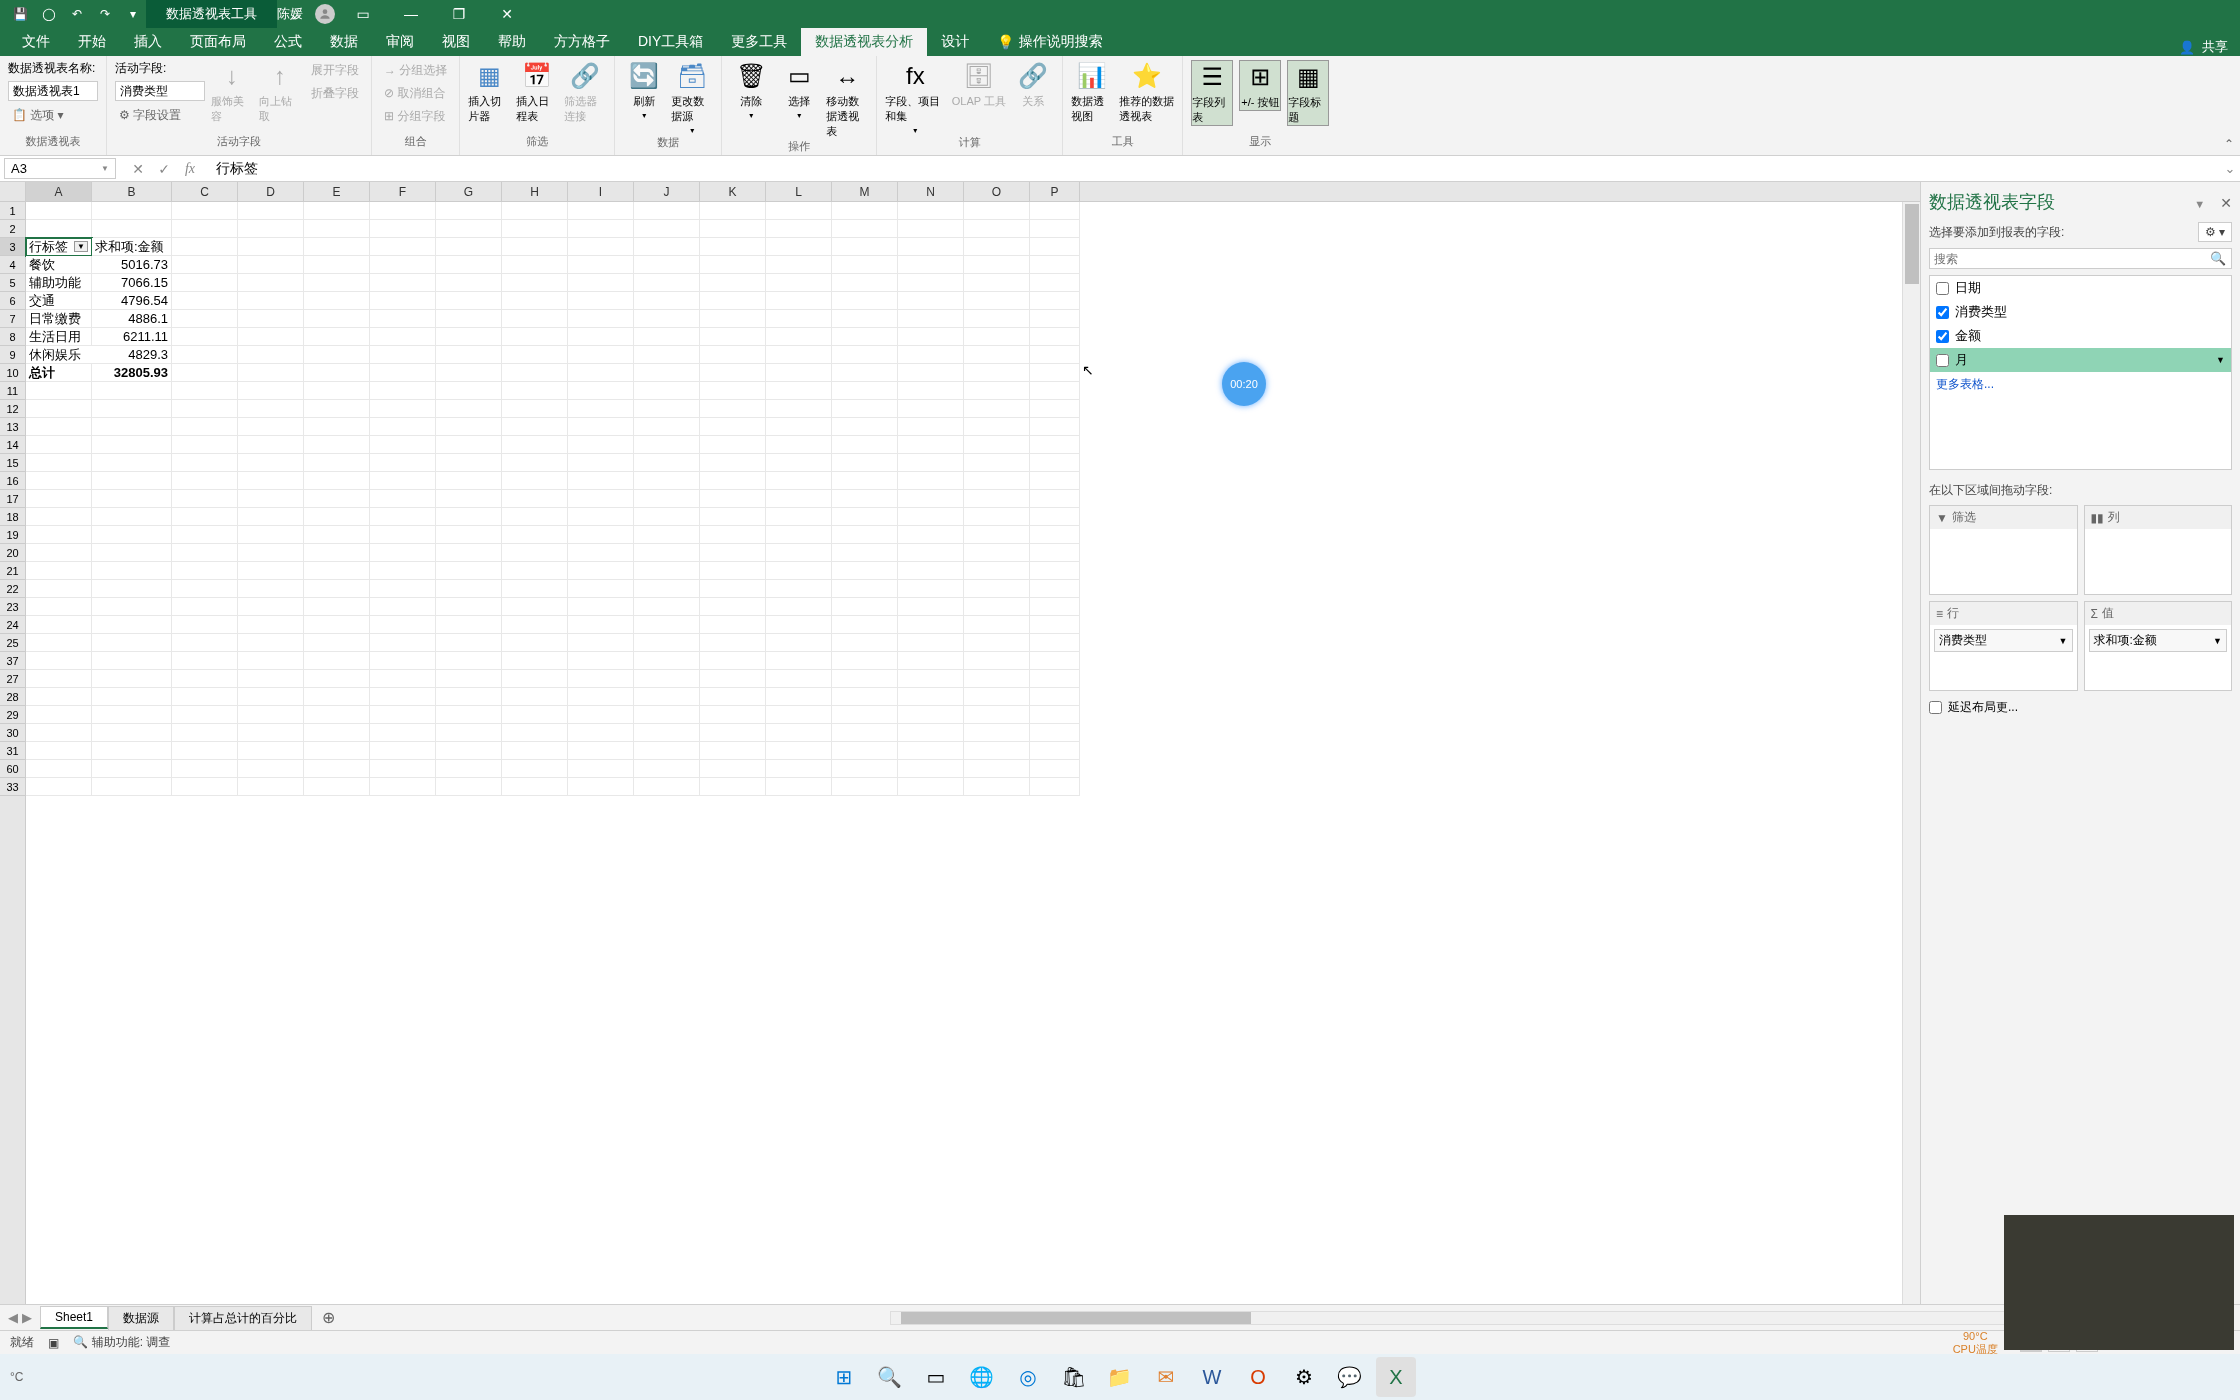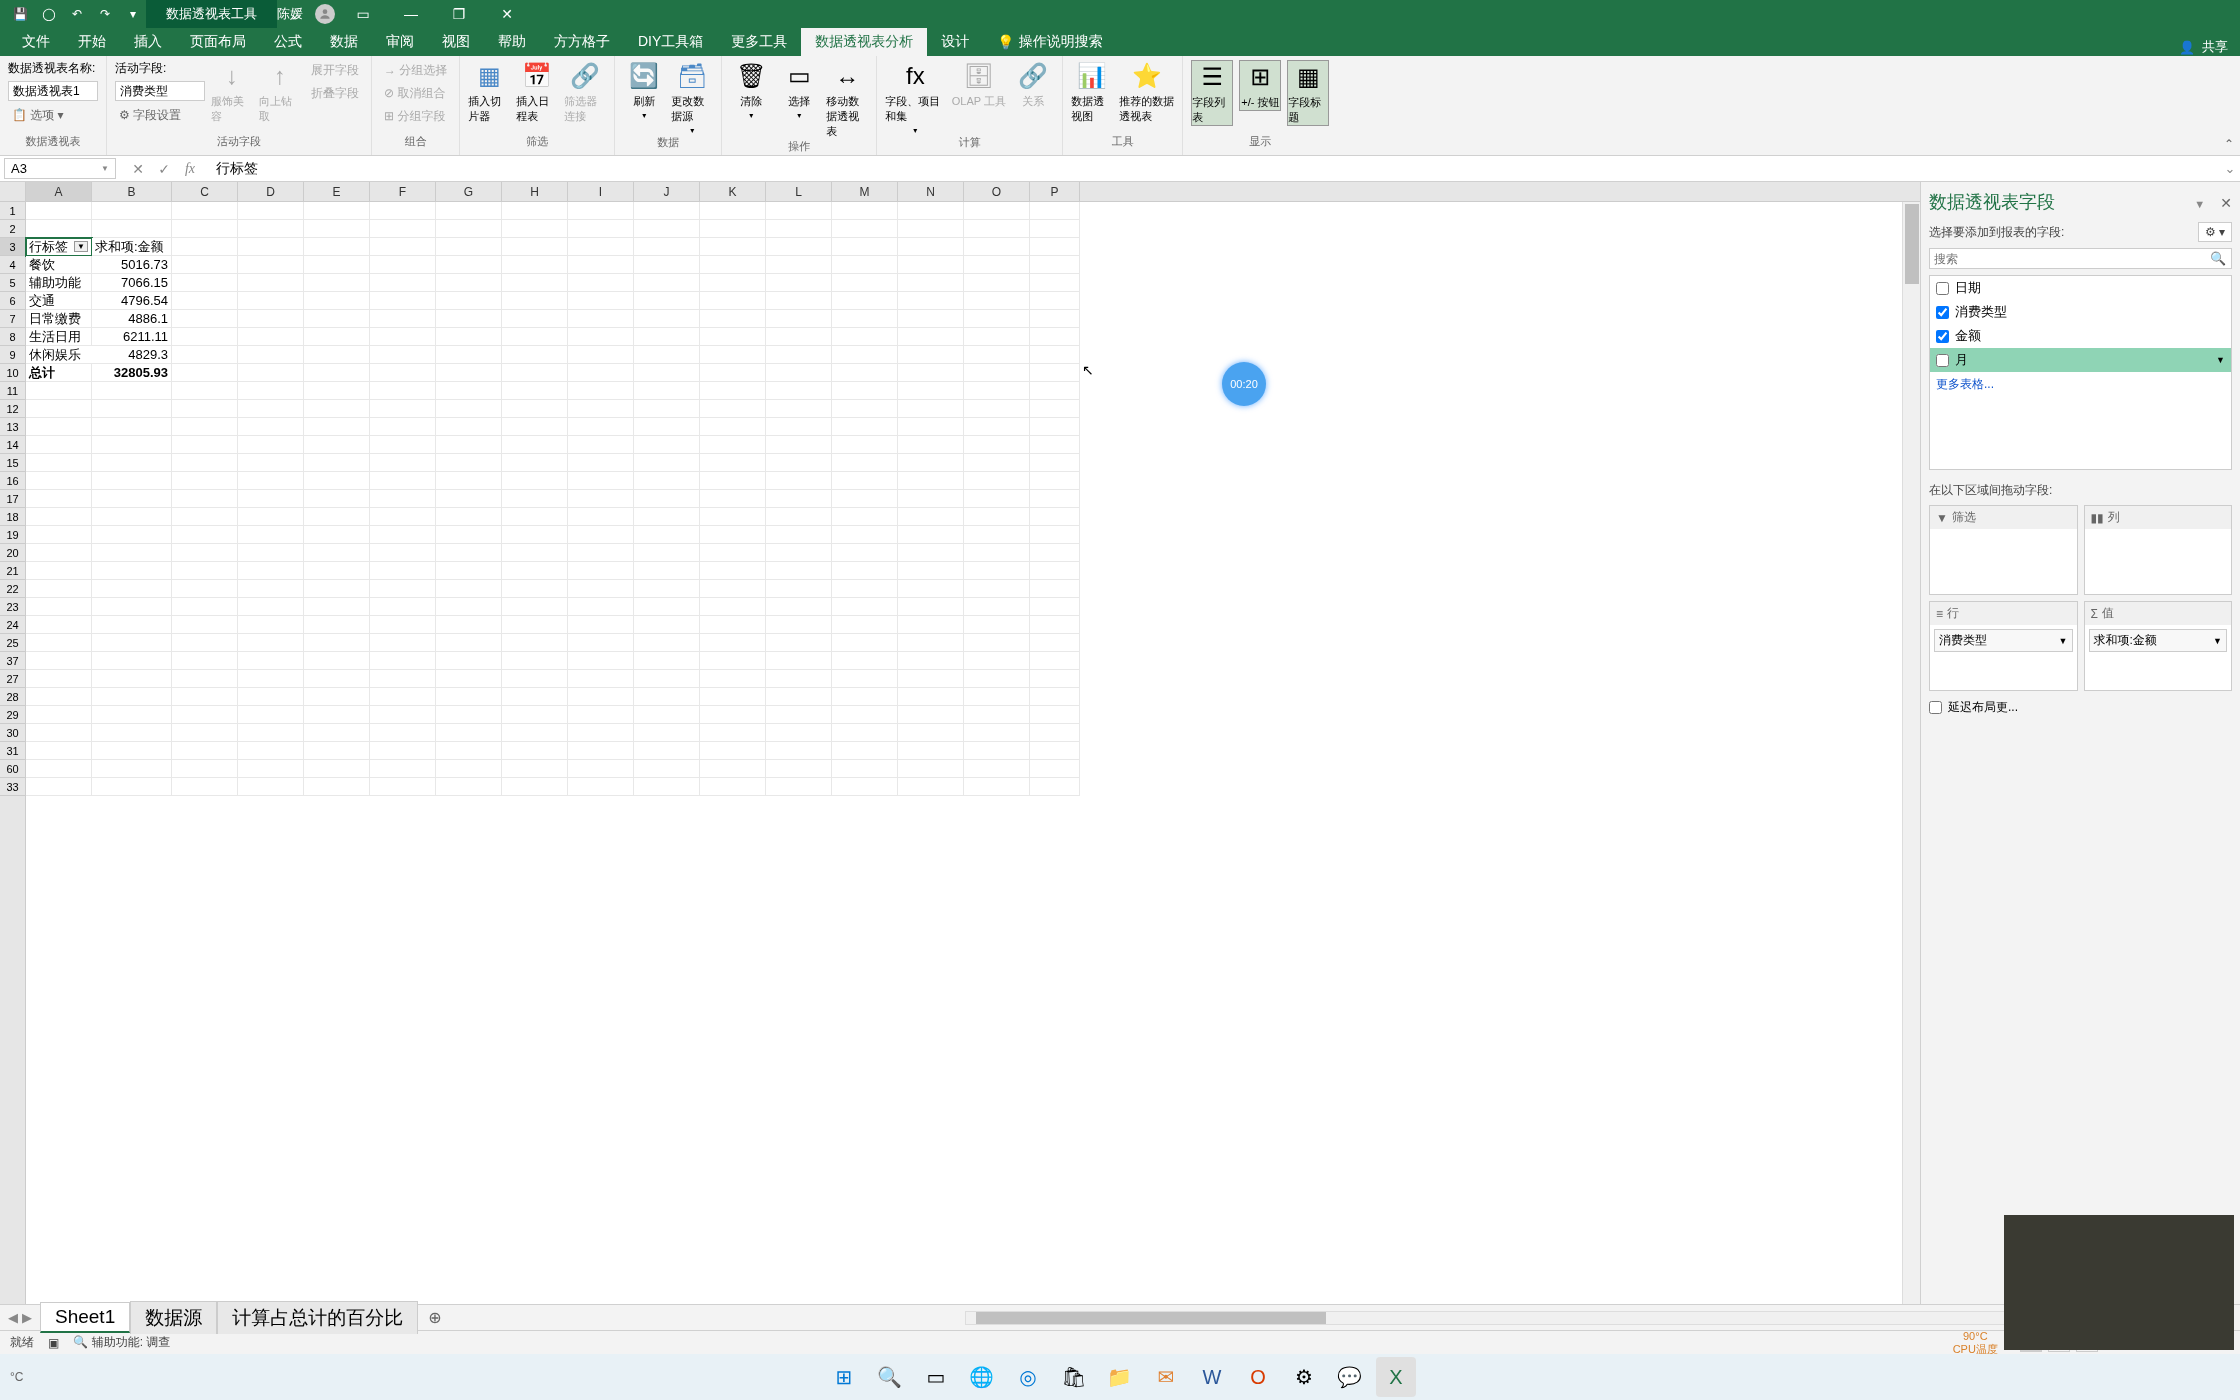--- a/index.html
+++ b/index.html
@@ -79,21 +79,21 @@
 .areas-label { font-size: 12px; margin: 12px 0 6px; color: #444; }
 .area-grid { display: grid; grid-template-columns: 1fr 1fr; grid-template-rows: auto auto; gap: 6px; }
 .area-box { background: #fff; border: 1px solid #ccc; min-height: 90px; }
 .area-hdr { background: #f0f0f0; padding: 3px 6px; font-size: 12px; display: flex; align-items: center; gap: 4px; color: #666; }
 .area-item { margin: 4px; border: 1px solid #ccc; background: #f8f8f8; padding: 2px 4px; font-size: 12px; display: flex; justify-content: space-between; align-items: center; }
 .defer-row { display: flex; align-items: center; gap: 6px; margin-top: 8px; font-size: 12px; }
 
 
 .sheet-tabs { height: 26px; border-top: 1px solid #d0d0d0; display: flex; align-items: center; background: #f3f3f3; }
 .st-nav { display: flex; gap: 4px; padding: 0 8px; color: #888; }
-.st-tab { padding: 3px 14px; border: 1px solid #ccc; border-bottom: none; font-size: 19px; background: #e8e8e8; }
+.st-tab { padding: 3px 14px; border: 1px solid #ccc; border-bottom: none; font-size: 12px; background: #e8e8e8; }
 .st-tab.active { background: #fff; border-bottom: 2px solid #217346; }
 .st-add { padding: 0 10px; color: #666; font-size: 16px; }
 .hscroll { flex: 1; height: 14px; background: #f0f0f0; margin: 0 8px; position: relative; border: 1px solid #ddd; }
 .hscroll-thumb { position: absolute; left: 10px; width: 350px; height: 100%; background: #c0c0c0; }
 
 
 .status-bar { height: 24px; background: #f3f3f3; border-top: 1px solid #d0d0d0; display: flex; align-items: center; padding: 0 10px; font-size: 12px; color: #444; gap: 14px; }
 .status-right { margin-left: auto; display: flex; align-items: center; gap: 6px; }
 .view-btn { width: 22px; height: 18px; border: 1px solid #ccc; }
 .zoom-slider { width: 100px; height: 3px; background: #ccc; position: relative; }

